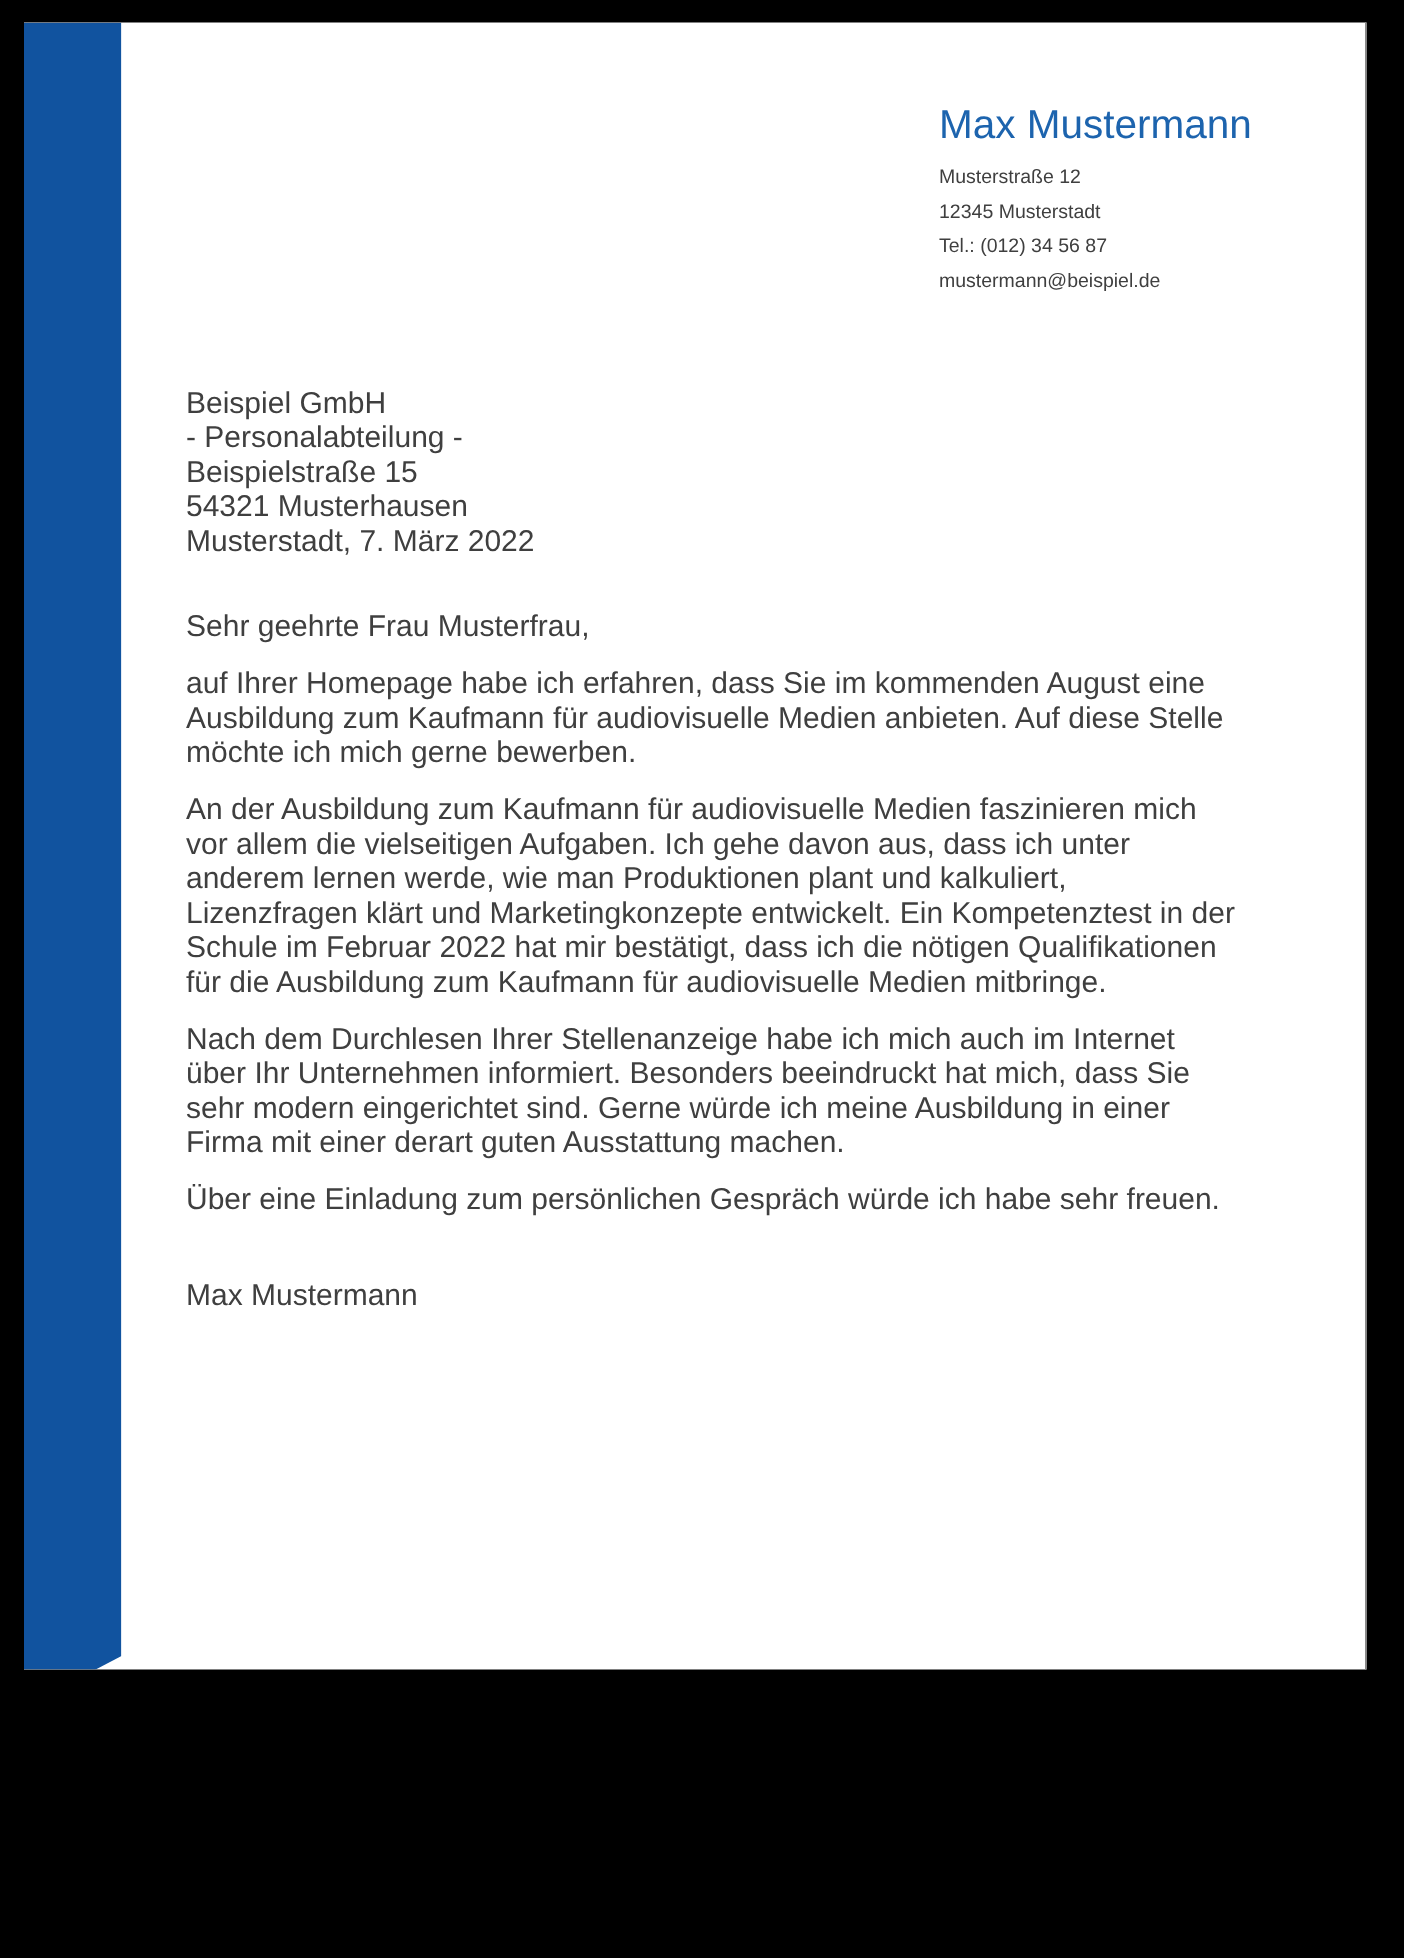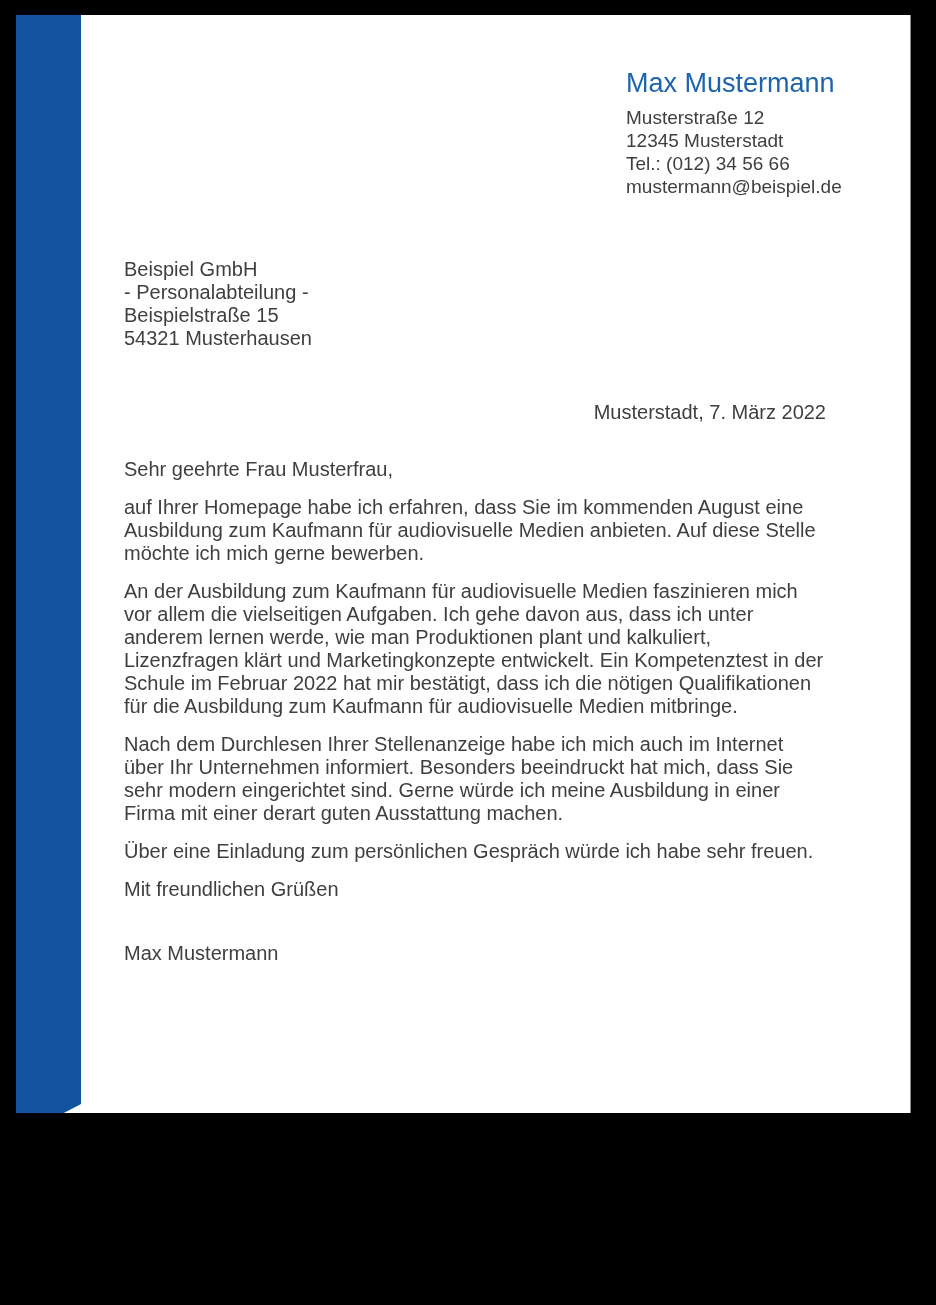--- a/index.html
+++ b/index.html
@@ -17,51 +17,51 @@
 
   
   .stripe { position: absolute; left: 0; top: 0; bottom: 0; width: 65px; }
   .stripe-dark, .stripe-light { position: absolute; left: 0; top: 0; right: 0; bottom: 0; }
   .stripe-dark  { clip-path: polygon(0 0, 100% 0, 100% 1089px, 0 1123px); }
   .stripe-light { clip-path: polygon(0 1147px, 100% 1113px, 100% 100%, 0 100%); }
 
   
   .sender { position: absolute; left: 610px; top: 52px; width: 270px; }
   .sender-name { font-size: 27px; line-height: 32px; font-weight: normal; margin-bottom: 7px; }
-  .sender-line { font-size: 19px; line-height: 23px; color: #3f3f3f; }
+  .sender-line { font-size: 13px; line-height: 23px; color: #3f3f3f; }
 
   
   .content {
     position: absolute; left: 108px; top: 0; width: 702px;
     font-size: 20px; line-height: 23px; color: #3f3f3f;
   }
   .recipient { margin-top: 243px; }
   .recipient-line { line-height: 23px; }
-  .date-row { margin-top: 51px; text-align: right; }
+  .date-row { text-align: left; }
   .subject { margin-top: 37px; font-weight: bold; color: #1f1f1f; }
   .salutation { margin-top: 34px; }
   .content p.body-par { margin-top: 15px; }
   .closing { margin-top: 15px; }
   .signature { margin-top: 41px; }
 </style>
 </head>
 <body>
 
 <div class="page">
 
   <div class="stripe">
     <div class="stripe-dark" style="background: rgb(17, 83, 159);"></div>
     <div class="stripe-light" style="background: rgb(145, 160, 203);"></div>
   </div>
 
   <div class="sender">
     <div class="sender-name" style="color: rgb(29, 100, 174);">Max Mustermann</div>
     <div class="sender-line">Musterstraße 12</div>
     <div class="sender-line">12345 Musterstadt</div>
-    <div class="sender-line">Tel.: (012) 34 56 66</div>
+    <div class="sender-line">Tel.: (012) 34 56 87</div>
     <div class="sender-line">mustermann@beispiel.de</div>
   </div>
 
   <div class="content">
 
     <div class="recipient">
       <div class="recipient-line">Beispiel GmbH</div>
       <div class="recipient-line">- Personalabteilung -</div>
       <div class="recipient-line">Beispielstraße 15</div>
       <div class="recipient-line">54321 Musterhausen</div>
@@ -70,18 +70,17 @@
     <div class="date-row">Musterstadt, 7. März 2022</div>
 
 
     <div class="salutation">Sehr geehrte Frau Musterfrau,</div>
 
     <p class="body-par">auf Ihrer Homepage habe ich erfahren, dass Sie im kommenden August eine Ausbildung zum Kaufmann für audiovisuelle Medien anbieten. Auf diese Stelle möchte ich mich gerne bewerben.</p>
     <p class="body-par">An der Ausbildung zum Kaufmann für audiovisuelle Medien faszinieren mich vor allem die vielseitigen Aufgaben. Ich gehe davon aus, dass ich unter anderem lernen werde, wie man Produktionen plant und kalkuliert, Lizenzfragen klärt und Marketingkonzepte entwickelt. Ein Kompetenztest in der Schule im Februar 2022 hat mir bestätigt, dass ich die nötigen Qualifikationen für die Ausbildung zum Kaufmann für audiovisuelle Medien mitbringe.</p>
     <p class="body-par">Nach dem Durchlesen Ihrer Stellenanzeige habe ich mich auch im Internet über Ihr Unternehmen informiert. Besonders beeindruckt hat mich, dass Sie sehr modern eingerichtet sind. Gerne würde ich meine Ausbildung in einer Firma mit einer derart guten Ausstattung machen.</p>
     <p class="body-par">Über eine Einladung zum persönlichen Gespräch würde ich habe sehr freuen.</p>
 
-    <div class="closing">Mit freundlichen Grüßen</div>
 
     <div class="signature">Max Mustermann</div>
 
   </div>
 </div>
 
 </body></html>

